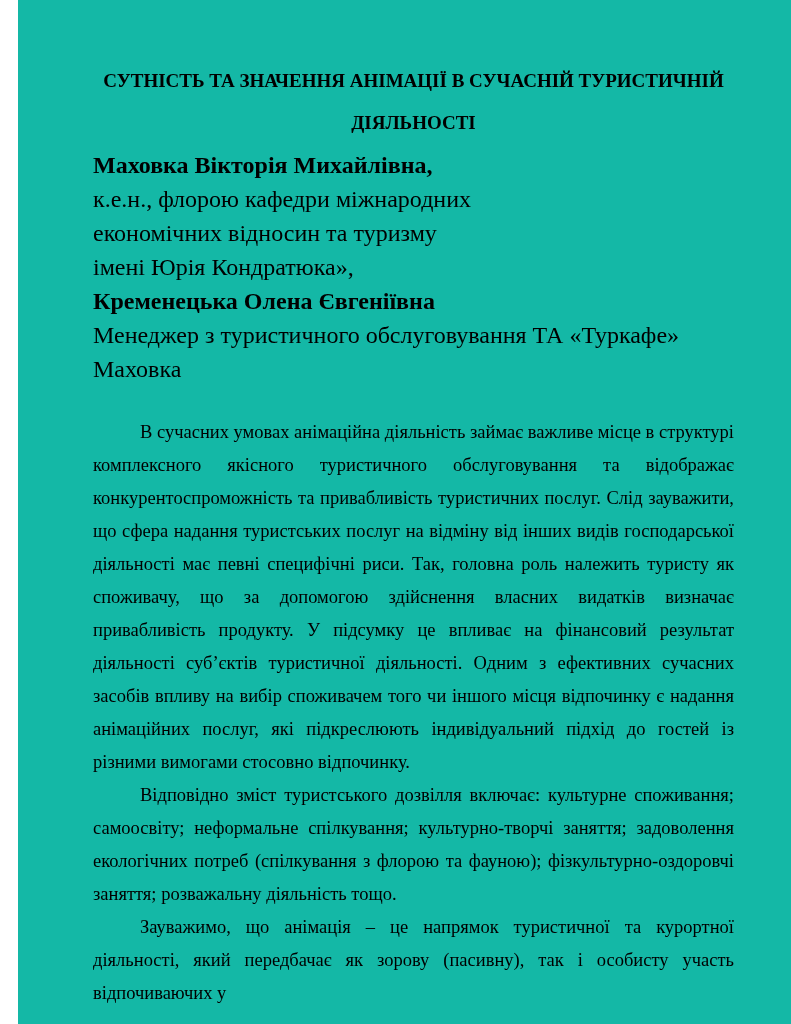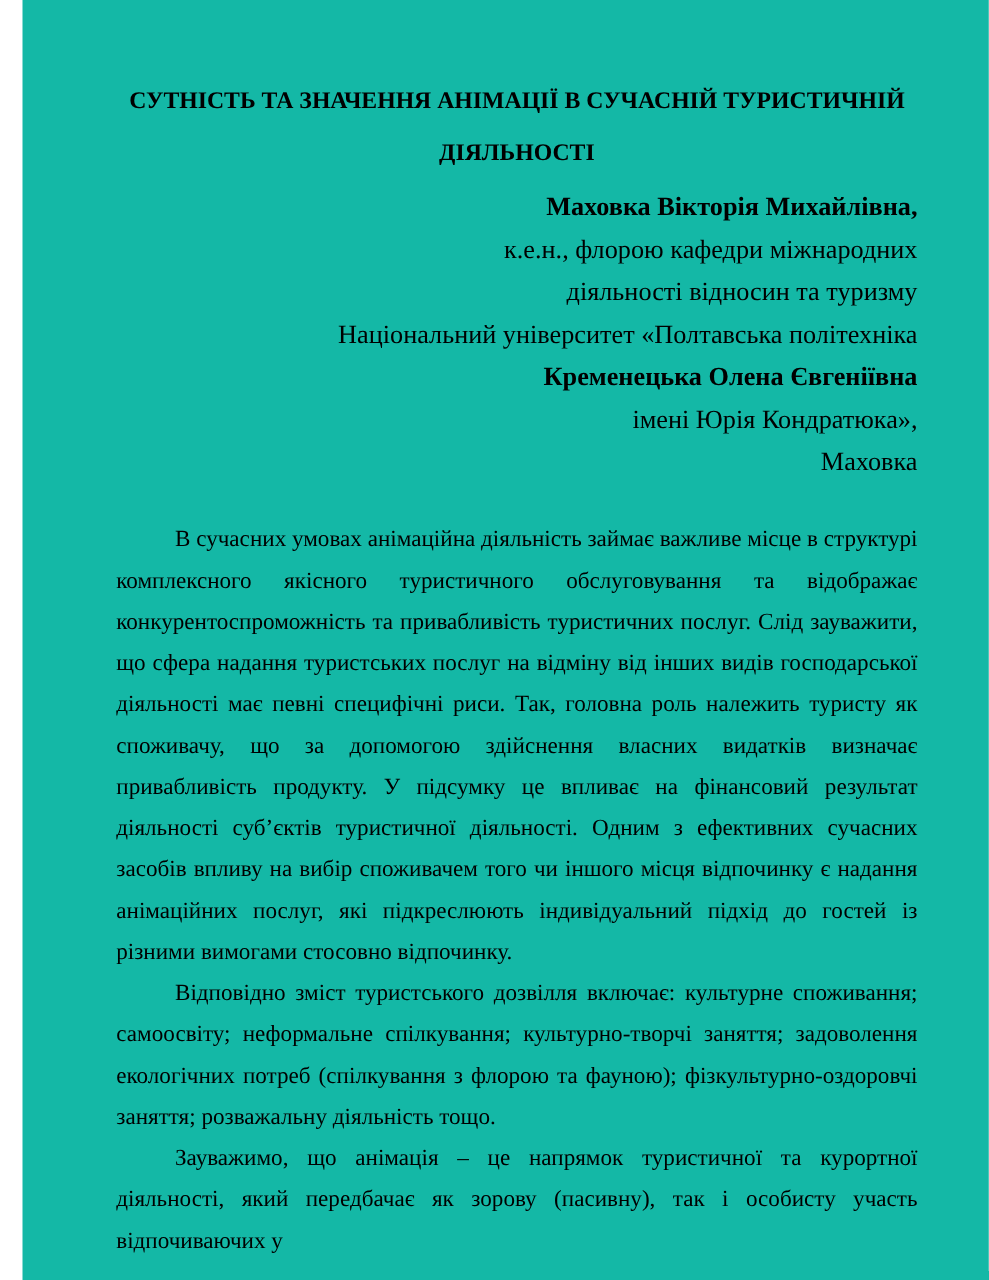--- a/index.html
+++ b/index.html
@@ -23,22 +23,22 @@
     margin-left: 18px;
   }
   .paper-title {
     font-size: 19px;
     font-weight: bold;
     text-align: center;
     line-height: 42px;
     margin: 0 0 4px 0;
   }
   .byline {
-    text-align: right;
-    font-size: 21px;
+    text-align: left;
+    font-size: 24px;
     line-height: 34px;
   }
   .byline-line {
     white-space: nowrap;
   }
   .byline-line.bold {
     font-weight: bold;
   }
   .body-text {
     margin-top: 30px;
@@ -54,24 +54,24 @@
 </head>
 <body>
 
 <div class="page">
 
   <h1 class="paper-title">СУТНІСТЬ ТА ЗНАЧЕННЯ АНІМАЦІЇ В СУЧАСНІЙ ТУРИСТИЧНІЙ ДІЯЛЬНОСТІ</h1>
 
   <div class="byline">
     <div class="byline-line bold">Маховка Вікторія Михайлівна,</div>
     <div class="byline-line">к.е.н., флорою кафедри міжнародних</div>
-    <div class="byline-line">діяльності відносин та туризму</div>
-    <div class="byline-line">Національний університет «Полтавська політехніка</div>
+    <div class="byline-line">економічних відносин та туризму</div>
+    <div class="byline-line">імені Юрія Кондратюка»,</div>
     <div class="byline-line bold">Кременецька Олена Євгеніївна</div>
-    <div class="byline-line">імені Юрія Кондратюка»,</div>
+    <div class="byline-line">Менеджер з туристичного обслуговування ТА «Туркафе»</div>
     <div class="byline-line">Маховка</div>
   </div>
 
   <div class="body-text">
     <p>В сучасних умовах анімаційна діяльність займає важливе місце  в структурі комплексного якісного туристичного обслуговування та відображає конкурентоспроможність та привабливість туристичних послуг. Слід зауважити, що сфера надання туристських послуг на відміну від інших видів господарської діяльності має певні специфічні риси. Так, головна роль належить туристу як споживачу, що за допомогою здійснення власних видатків визначає привабливість продукту. У підсумку це впливає на фінансовий результат діяльності суб’єктів туристичної діяльності. Одним з ефективних сучасних засобів впливу на вибір споживачем того чи іншого місця відпочинку є надання анімаційних послуг, які підкреслюють індивідуальний підхід до гостей із різними вимогами стосовно відпочинку.</p>
     <p>Відповідно зміст туристського дозвілля включає: культурне споживання; самоосвіту;  неформальне спілкування;  культурно-творчі заняття; задоволення екологічних потреб (спілкування з флорою та фауною);  фізкультурно-оздоровчі заняття;  розважальну діяльність тощо.</p>
     <p>Зауважимо, що анімація – це напрямок туристичної та курортної діяльності, який передбачає як зорову (пасивну), так і особисту участь відпочиваючих у</p>
   </div>
 
 </div>

